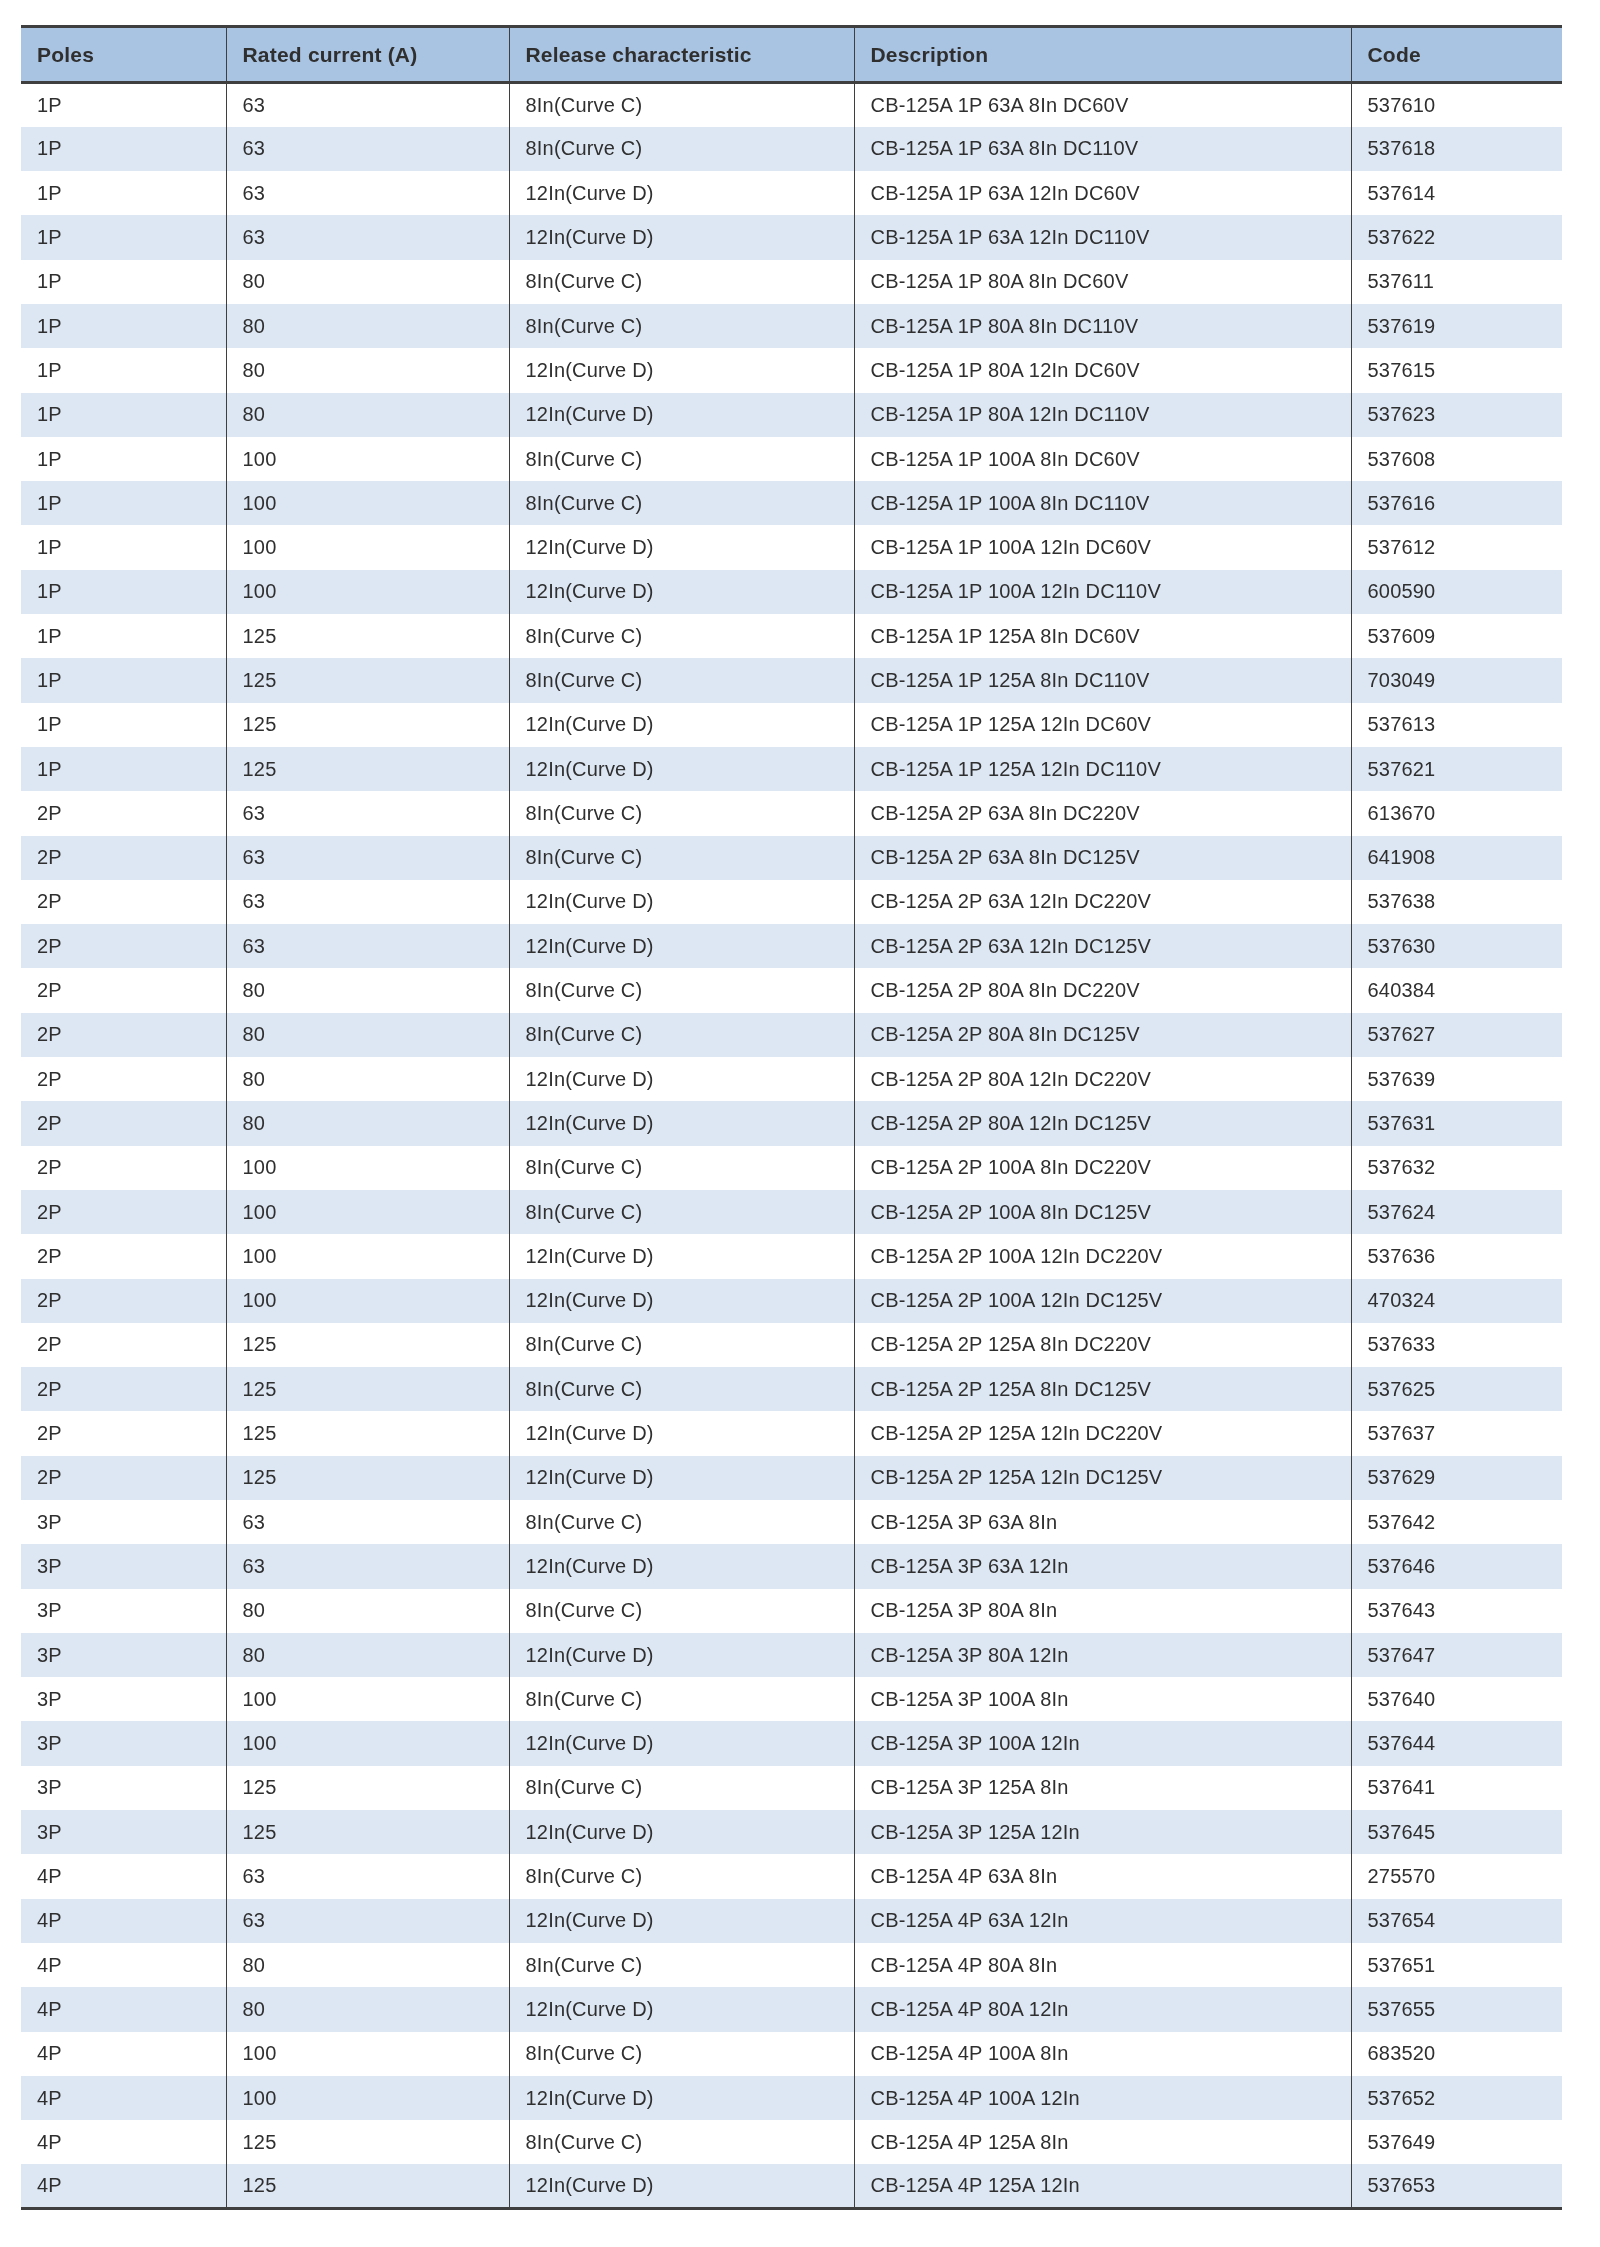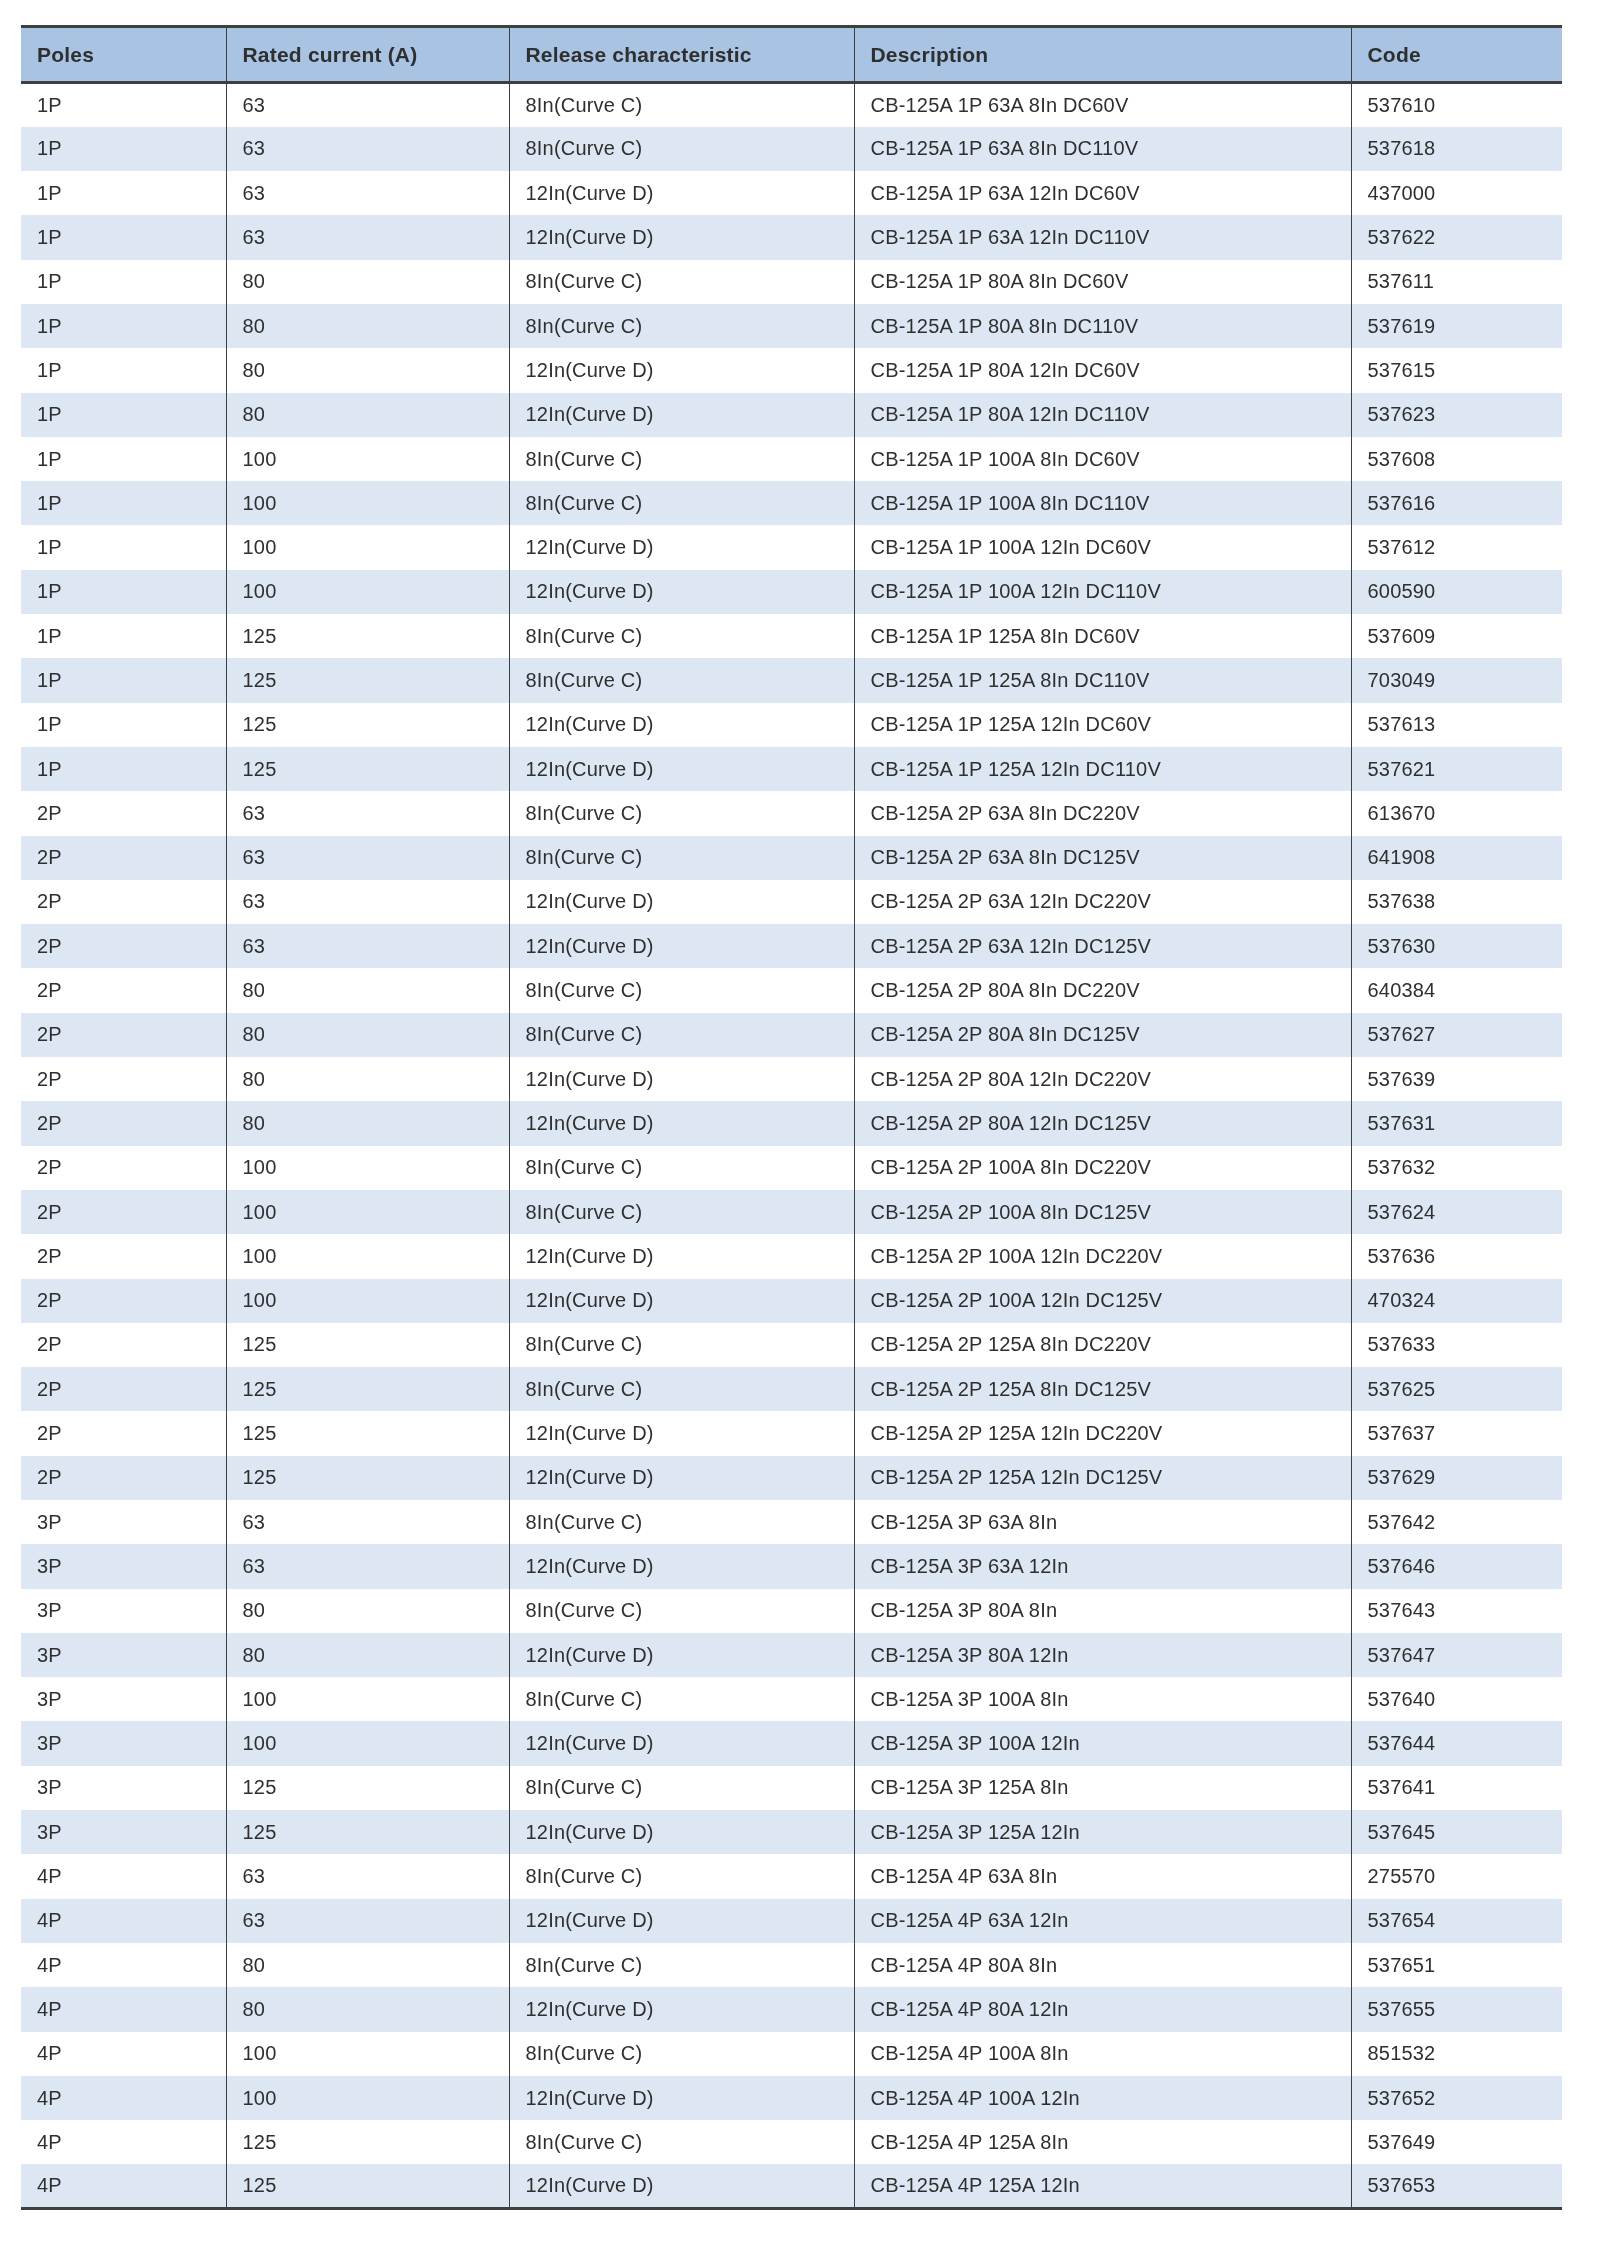--- a/index.html
+++ b/index.html
@@ -99,21 +99,21 @@
           <td>63</td>
           <td>8In(Curve C)</td>
           <td>CB-125A 1P 63A 8In DC110V</td>
           <td>537618</td>
         </tr>
         <tr>
           <td>1P</td>
           <td>63</td>
           <td>12In(Curve D)</td>
           <td>CB-125A 1P 63A 12In DC60V</td>
-          <td>437000</td>
+          <td>537614</td>
         </tr>
         <tr class="stripe">
           <td>1P</td>
           <td>63</td>
           <td>12In(Curve D)</td>
           <td>CB-125A 1P 63A 12In DC110V</td>
           <td>537622</td>
         </tr>
         <tr>
           <td>1P</td>
@@ -393,21 +393,21 @@
           <td>80</td>
           <td>12In(Curve D)</td>
           <td>CB-125A 4P 80A 12In</td>
           <td>537655</td>
         </tr>
         <tr>
           <td>4P</td>
           <td>100</td>
           <td>8In(Curve C)</td>
           <td>CB-125A 4P 100A 8In</td>
-          <td>851532</td>
+          <td>683520</td>
         </tr>
         <tr class="stripe">
           <td>4P</td>
           <td>100</td>
           <td>12In(Curve D)</td>
           <td>CB-125A 4P 100A 12In</td>
           <td>537652</td>
         </tr>
         <tr>
           <td>4P</td>

